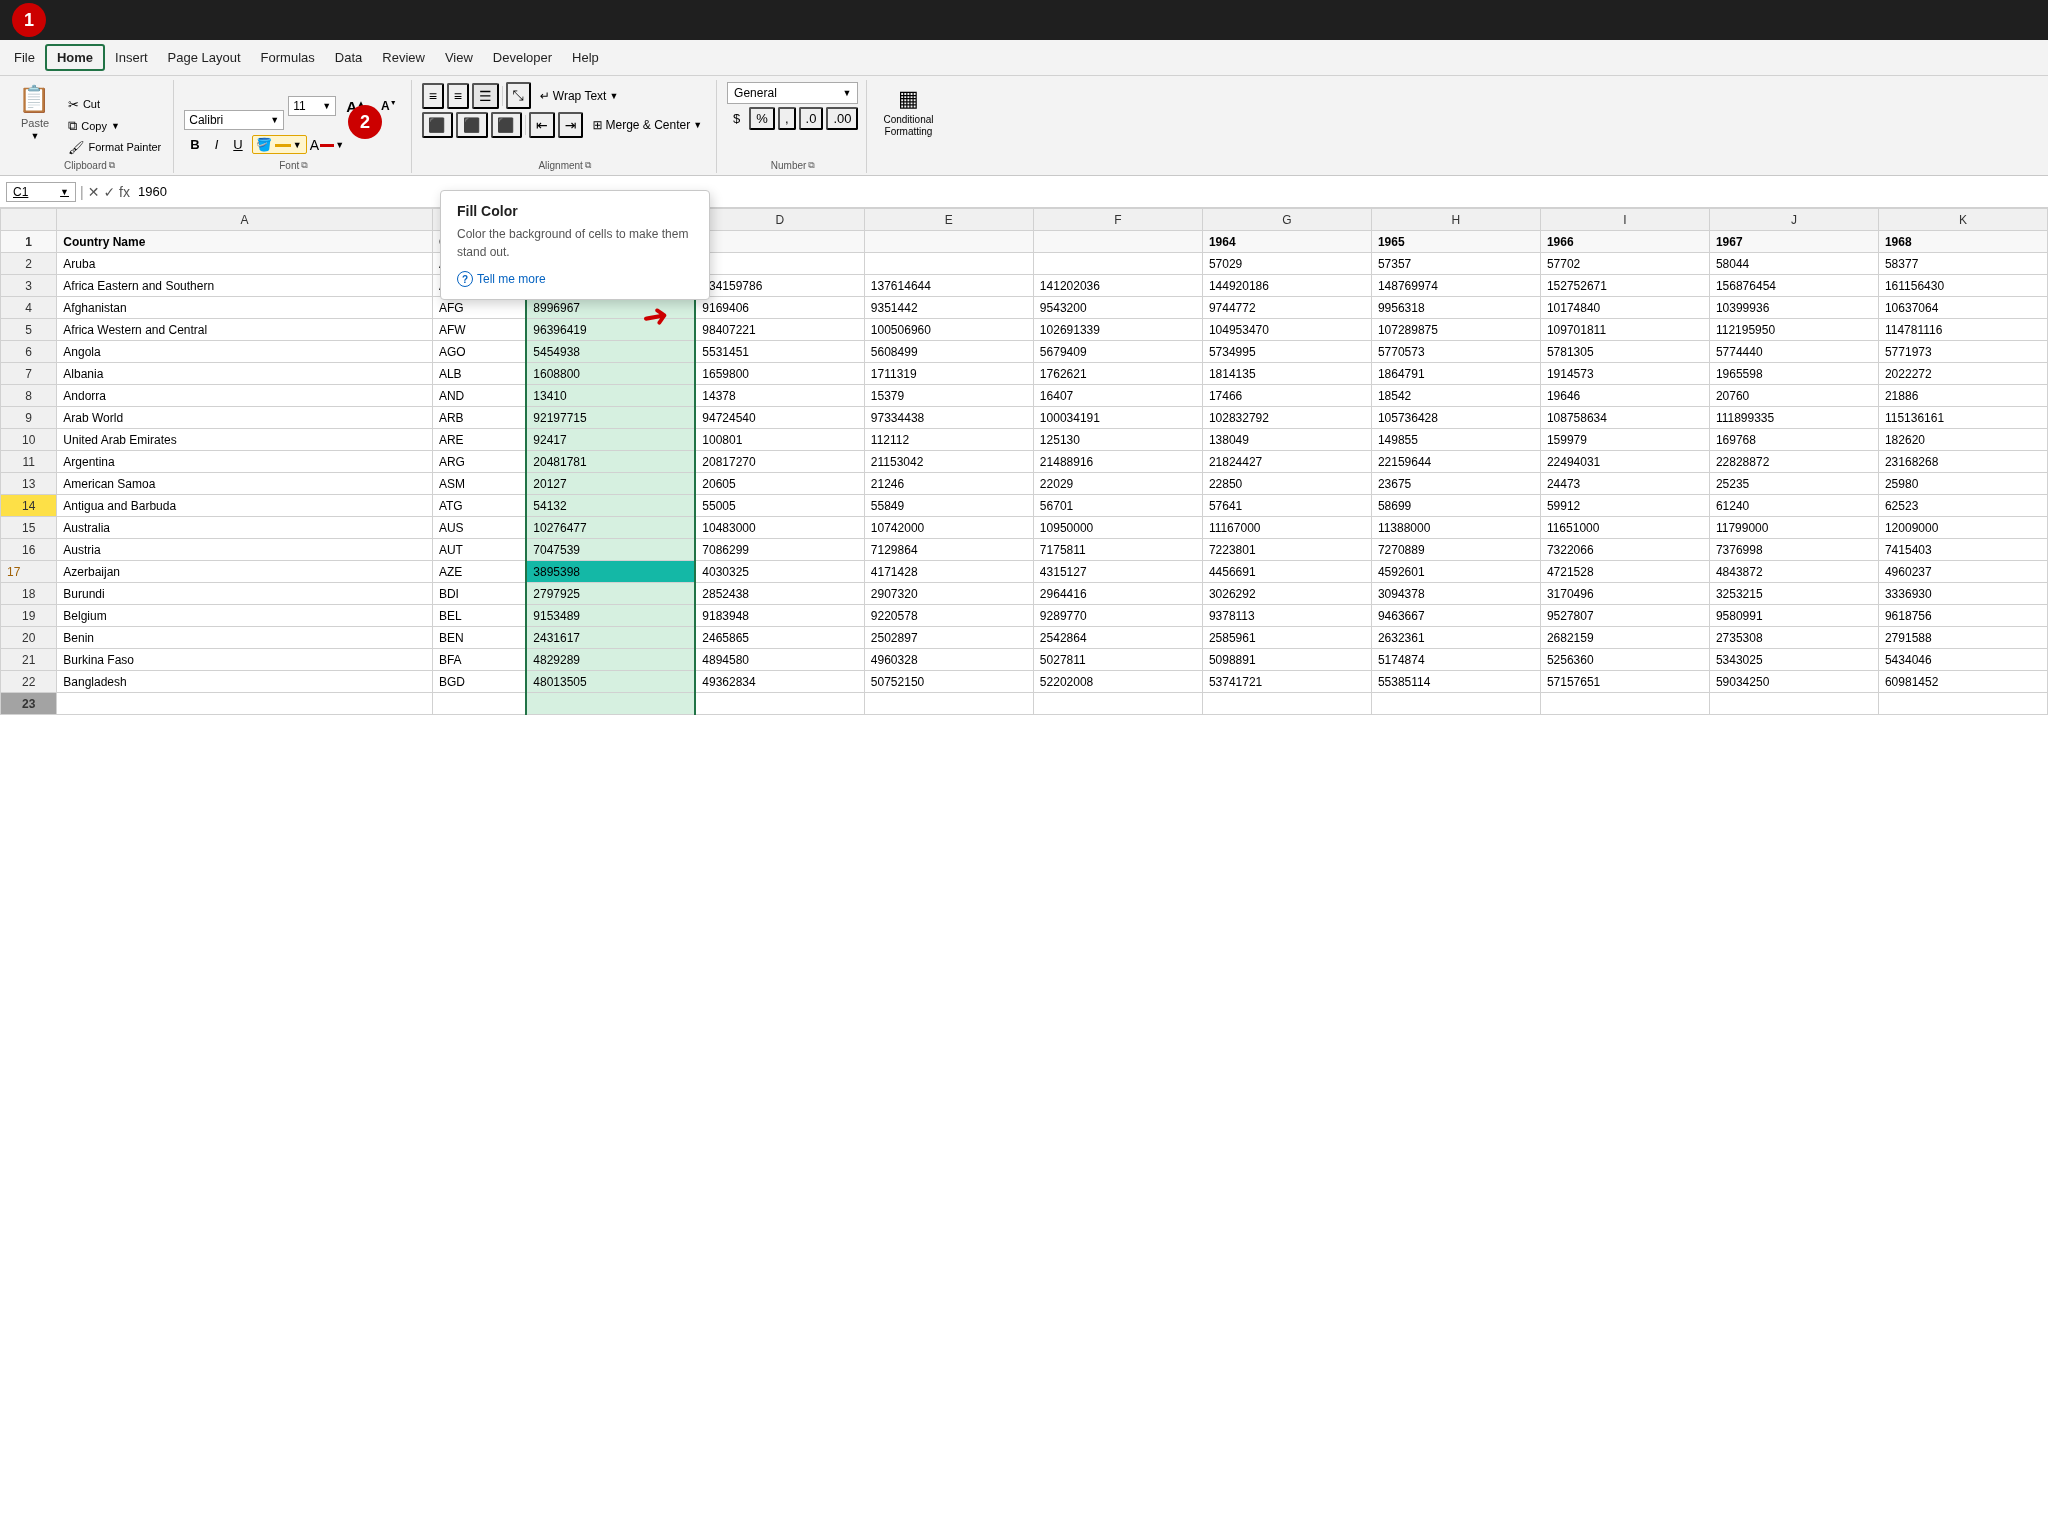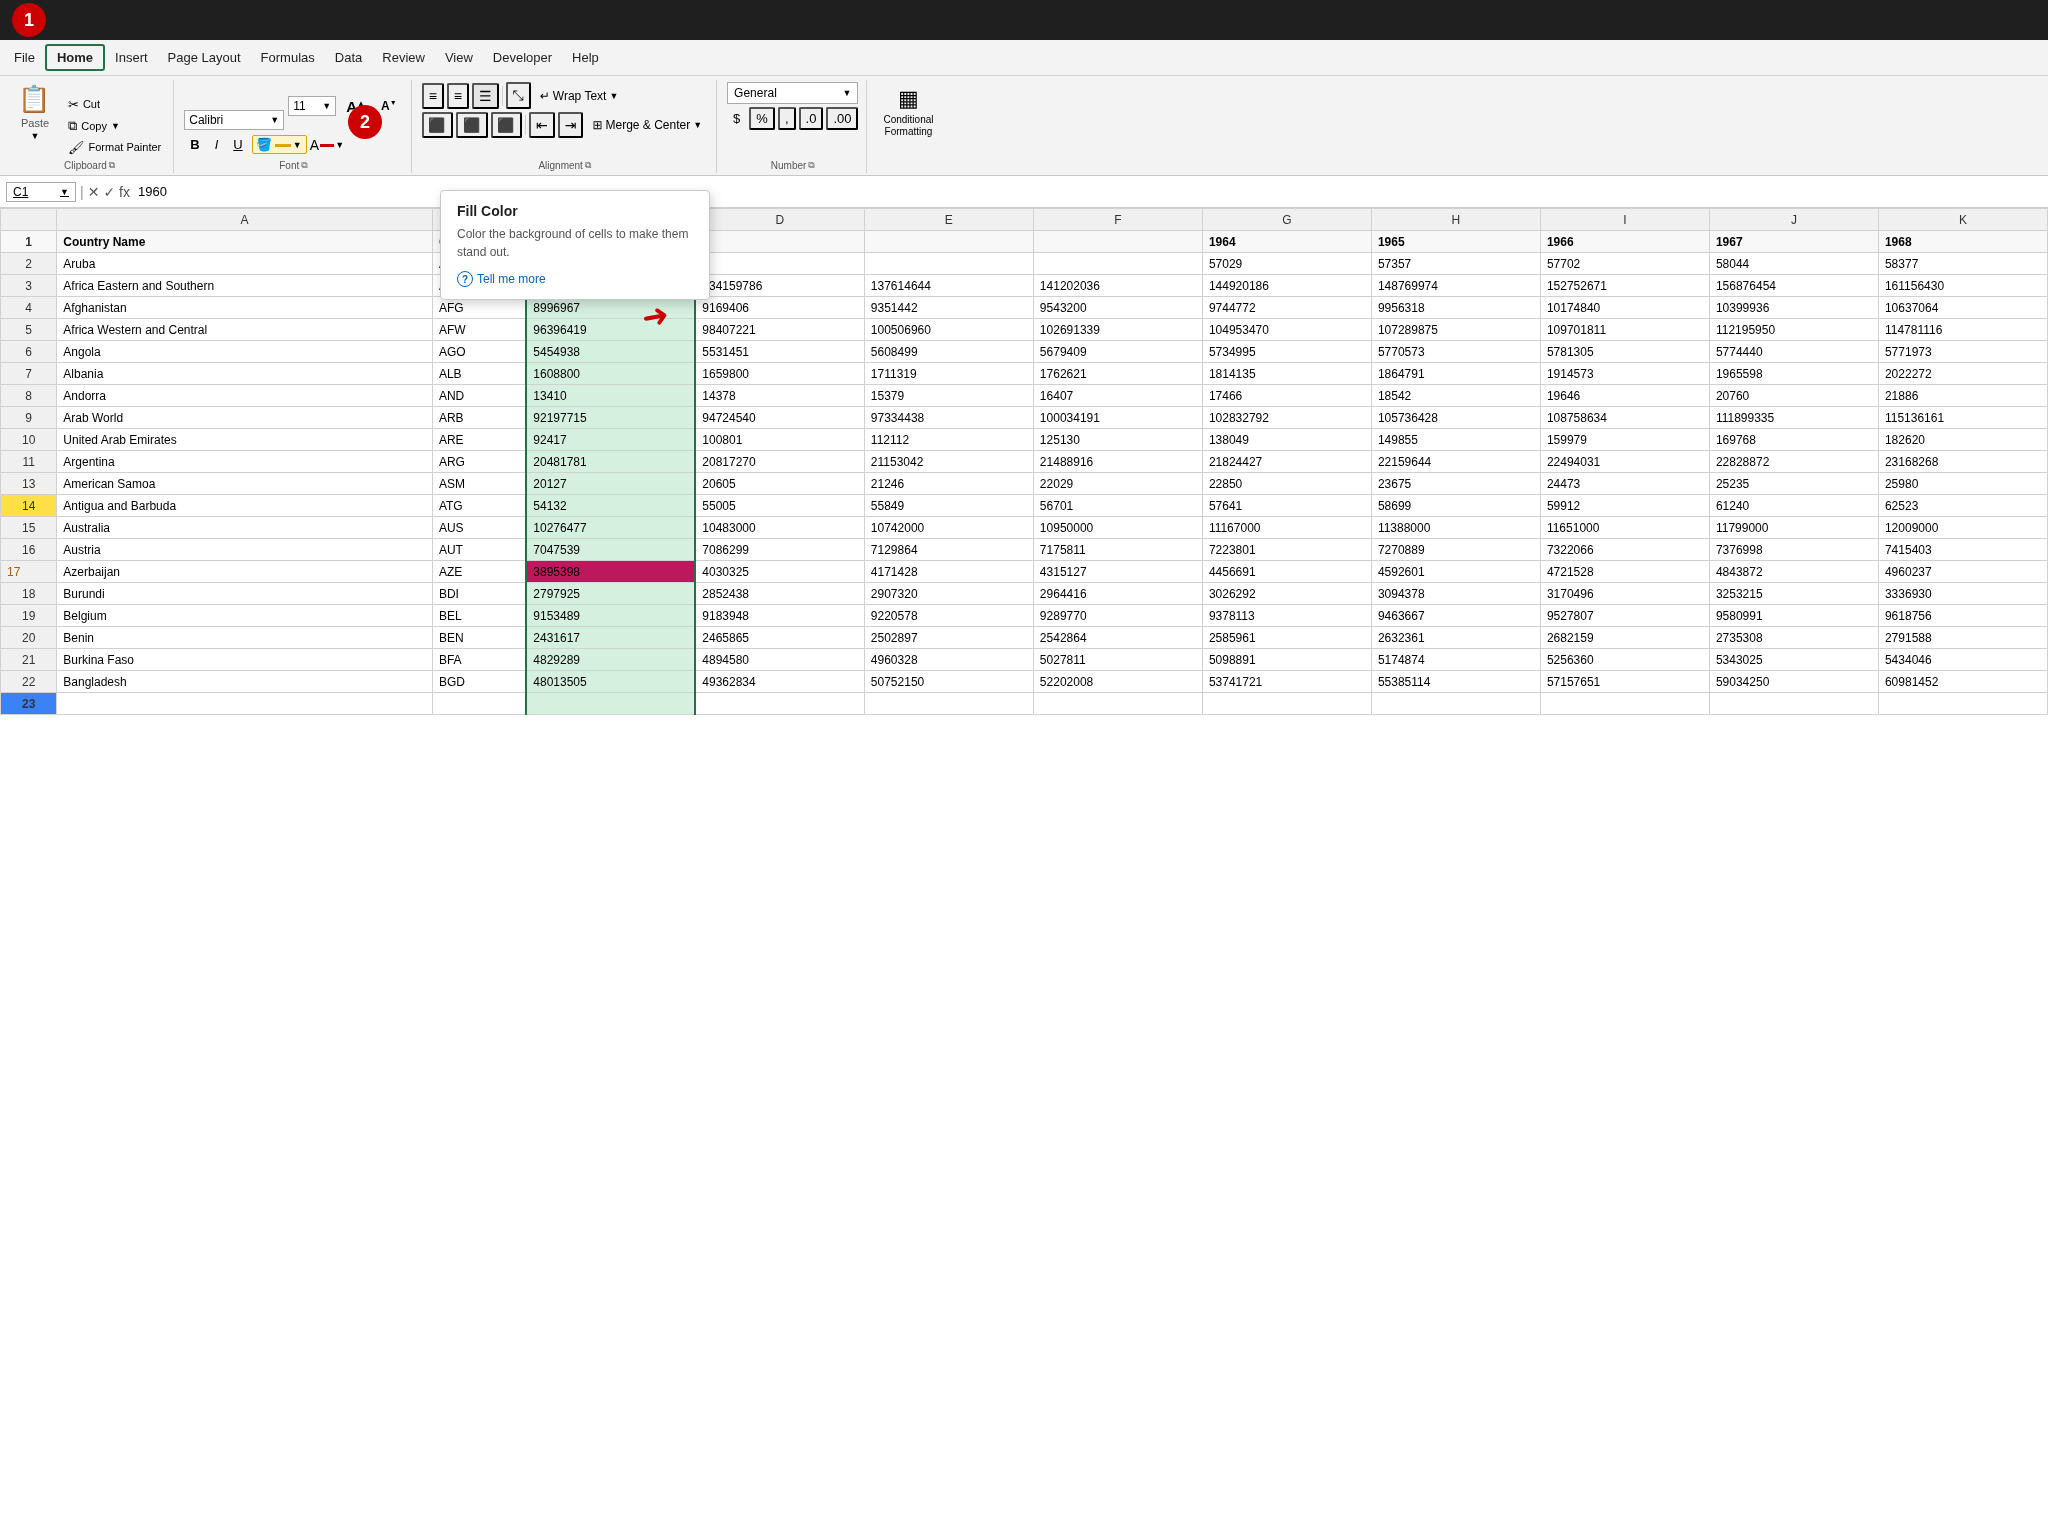--- a/index.html
+++ b/index.html
@@ -759,21 +759,21 @@
           <td>7223801</td>
           <td>7270889</td>
           <td>7322066</td>
           <td>7376998</td>
           <td>7415403</td>
         </tr>
         <tr>
           <td style="background: rgb(240, 240, 240); text-align: left; color: #a16207;">17</td>
           <td>Azerbaijan</td>
           <td>AZE</td>
-          <td style="background: #be185d; border-left: 2px solid rgb(33, 115, 70); border-right: 2px solid rgb(33, 115, 70);">3895398</td>
+          <td style="background: #14b8a6; border-left: 2px solid rgb(33, 115, 70); border-right: 2px solid rgb(33, 115, 70);">3895398</td>
           <td>4030325</td>
           <td>4171428</td>
           <td>4315127</td>
           <td>4456691</td>
           <td>4592601</td>
           <td>4721528</td>
           <td>4843872</td>
           <td>4960237</td>
         </tr>
         <tr>
@@ -840,21 +840,21 @@
           <td>49362834</td>
           <td>50752150</td>
           <td>52202008</td>
           <td>53741721</td>
           <td>55385114</td>
           <td>57157651</td>
           <td>59034250</td>
           <td>60981452</td>
         </tr>
         <tr>
-          <td style="background: #3b82f6; text-align: center; color: rgb(51, 51, 51); font-weight: bold;">23</td>
+          <td style="background: #a3a3a3; text-align: center; color: rgb(51, 51, 51); font-weight: bold;">23</td>
           <td></td>
           <td></td>
           <td style="background: rgb(214, 240, 224); border-left: 2px solid rgb(33, 115, 70); border-right: 2px solid rgb(33, 115, 70);"></td>
           <td></td>
           <td></td>
           <td></td>
           <td></td>
           <td></td>
           <td></td>
           <td></td>

